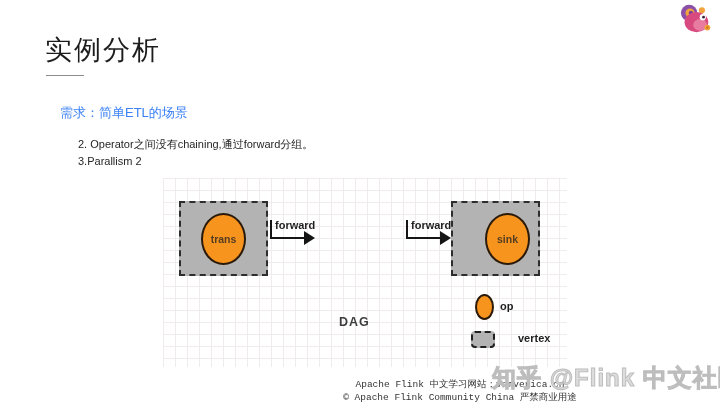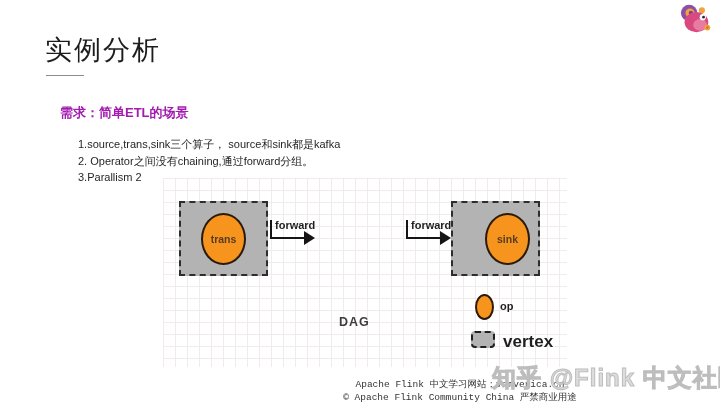--- a/index.html
+++ b/index.html
@@ -25,21 +25,21 @@
   }
   .brand {
     position:absolute; right:8px; top:3px;
     display:flex; align-items:center; gap:7px;
   }
   .brand-label { font-size:15px; font-weight:bold; color:#3a3a3a; }
 
   
   .req-heading {
     position:absolute; left:60px; top:104px;
-    font-size:13px; font-weight:bold; color:#a21caf;
+    font-size:13px; font-weight:normal; color:#3b82f6;
   }
   .req-bullets {
     position:absolute; left:78px; top:136px;
     font-size:11px; line-height:16.5px; color:#262626;
     list-style:none;
   }
 
   
   .diagram {
     position:absolute; left:163px; top:178px;
@@ -98,22 +98,22 @@
     position:absolute; left:337px; top:122px;
     font-size:11px; font-weight:bold; color:#1f1f1f;
   }
   .legend-vertex-symbol {
     position:absolute; left:308px; top:153px;
     width:24px; height:17px; border-radius:4px;
     background:var(--vertex-fill,#b3b3b3);
     border:2px dashed #1f1f1f;
   }
   .legend-vertex-label {
-    position:absolute; left:340px; top:154px;
-    font-size:17px; font-weight:bold; color:#1f1f1f;
+    position:absolute; left:355px; top:154px;
+    font-size:11px; font-weight:bold; color:#1f1f1f;
   }
 
   
   .footer {
     position:absolute; left:280px; top:378px; width:360px;
     text-align:center; z-index:1;
     font-family:"Liberation Mono","DejaVu Sans Mono",monospace;
     font-size:9.5px; line-height:13px; color:#333;
     white-space:nowrap;
   }
@@ -142,21 +142,20 @@
       <circle cx="26" cy="15.5" r="3.4" fill="#ffffff"></circle>
       <circle cx="26.8" cy="15.5" r="1.5" fill="#33203a"></circle>
       <circle cx="31" cy="27" r="3.2" fill="#f2a33c"></circle>
       <circle cx="31" cy="27" r="1.4" fill="#c97b16"></circle>
     </svg>
   </span>
 </div>
 
 <div class="req-heading">需求：简单ETL的场景</div>
 <ul class="req-bullets">
-  <li>1.source,trans,sink三个算子， source和sink都是kafka</li>
   <li>2. Operator之间没有chaining,通过forward分组。</li>
   <li>3.Parallism 2</li>
 </ul>
 
 <div class="diagram">
 
   <div class="vertex-box vertex-source">
     <div class="op-ellipse">trans</div>
   </div>
 

